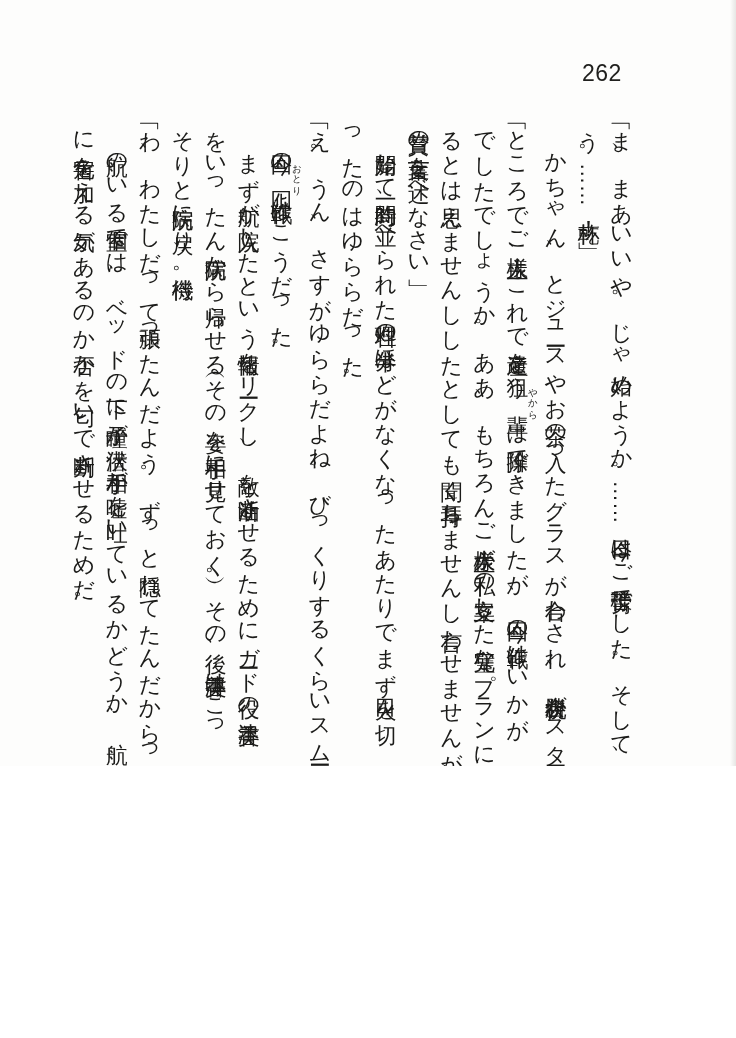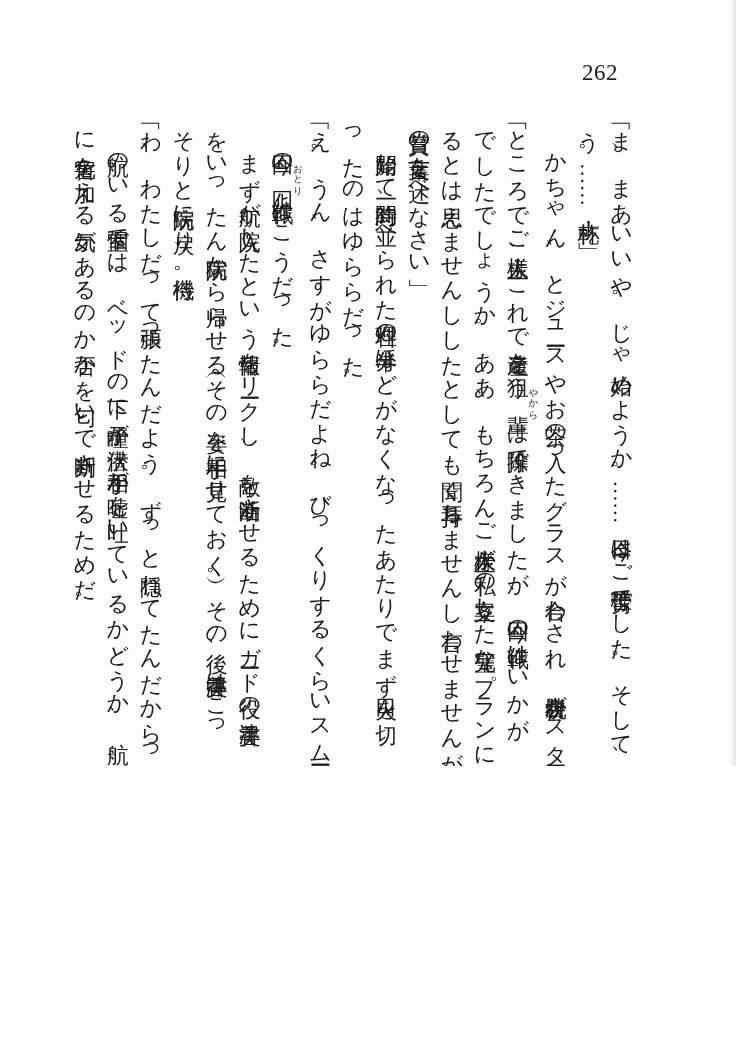--- a/index.html
+++ b/index.html
@@ -6,21 +6,21 @@
     margin: 0;
     padding: 0;
     background: #ffffff;
   }
   .page {
     position: relative;
     width: 736px;
     height: 766px;
     background: #fdfdfc;
     overflow: hidden;
-    font-family: Liberation Serif, serif;
+    font-family: Liberation Sans, sans-serif;
   }
   .page-edge-shading {
     position: absolute;
     top: 0;
     right: 0;
     width: 6px;
     height: 100%;
     background: linear-gradient(to left, #e6e6e4, rgba(255,255,255,0));
     pointer-events: none;
   }

